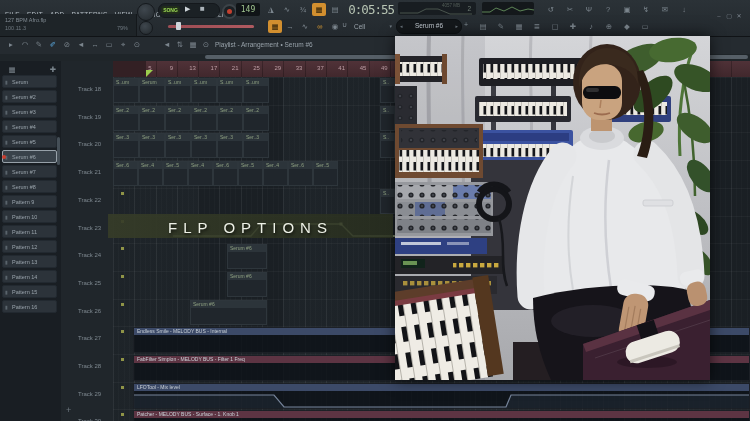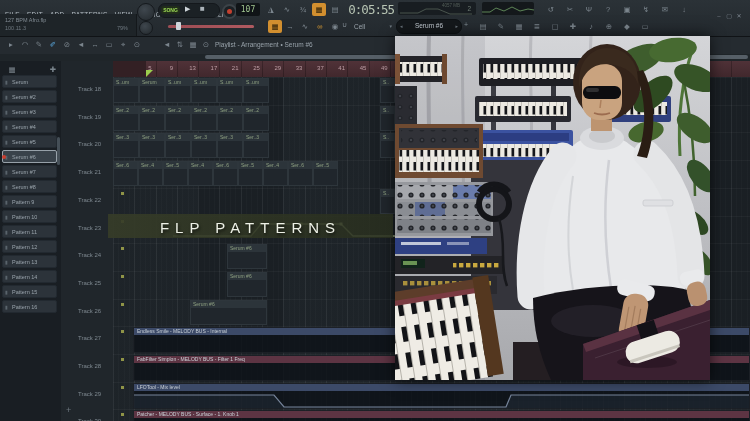--- a/index.html
+++ b/index.html
@@ -130,21 +130,21 @@
     <div class="knob" id="knob1"></div>
     <div class="knob" id="knob2"></div>
     <div id="transport">
       <div id="songchip">SONG</div>
       <div id="playico">▶</div>
       <div id="stopico">■</div>
     </div>
     <div id="recbtn">
         <div id="recdot"></div>
       </div>
-    <div id="bpmdisp">107</div>
+    <div id="bpmdisp">149</div>
     <div id="ticons1">
         <div class="icon" style="left: 264px; top: 3px;">◮</div>
         <div class="icon" style="left: 280px; top: 3px;">∿</div>
         <div class="icon" style="left: 296px; top: 3px;">¾</div>
         <div class="icon act" style="left: 312px; top: 3px;">▦</div>
         <div class="icon" style="left: 328px; top: 3px;">▤</div>
       </div>
     <div id="timedisp">0:05:55</div>
     <div id="slider">
       <div id="sliderfill"></div>
@@ -611,15 +611,15 @@
       <ellipse cx="252" cy="326" rx="30" ry="6" fill="rgba(20,10,16,.35)"></ellipse>
       <rect x="244" y="286" width="18" height="18" fill="#141218" transform="rotate(-18 253 295)"></rect>
       <g transform="rotate(-18 258 312)">
         <rect x="230" y="300" width="56" height="22" rx="11" fill="#eceae3"></rect>
         <path d="M232,318 L284,318" stroke="#c9c6bd" stroke-width="3"></path>
       </g>
     </svg>
   </div>
 
   <div id="oband"></div>
-  <div id="osub">FLP PATTERNS</div>
+  <div id="osub">FLP OPTIONS</div>
 
 </div>
 
 </body></html>

